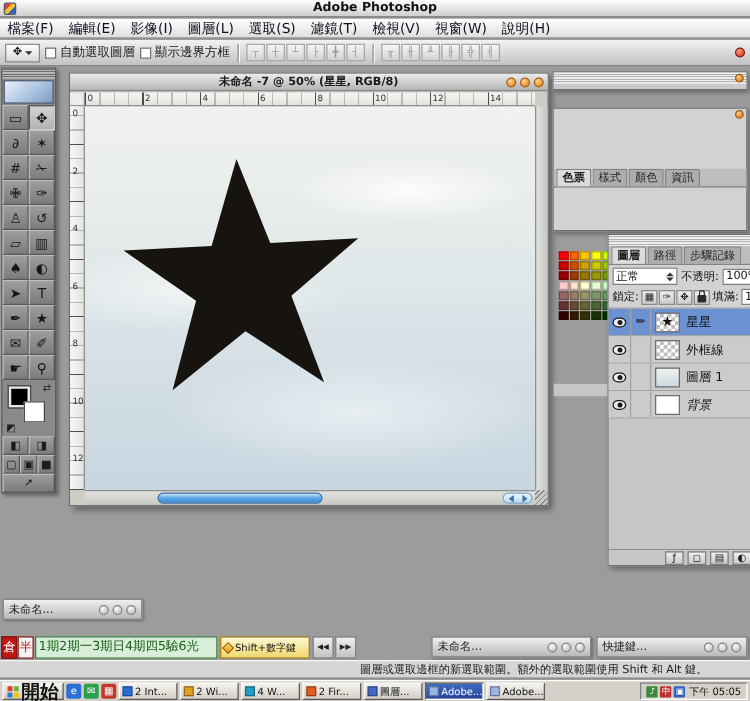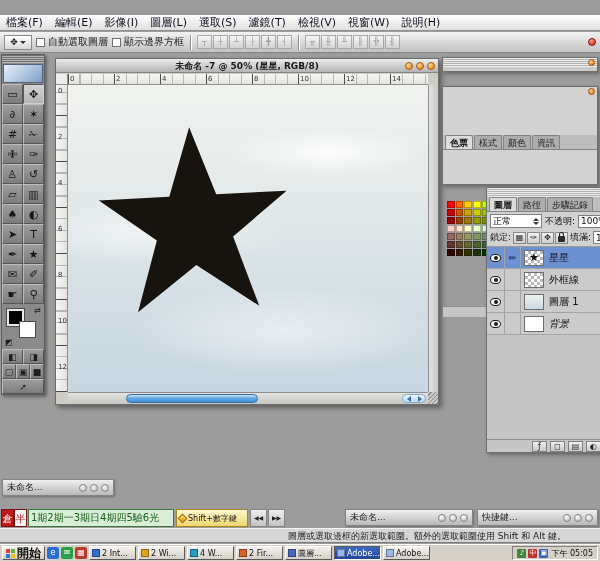--- a/index.html
+++ b/index.html
@@ -197,40 +197,44 @@
   
   .hintbar { position:absolute; left:0; top:528px; width:600px; height:15px;
     background:#d6d6d4; border-top:1px solid #f4f4f4; border-bottom:1px solid #7e7e7e;
     font-size:9px; color:#222; line-height:14px; padding-left:288px; white-space:nowrap; overflow:hidden; }
   
   .taskbar { position:absolute; left:0; top:544px; width:600px; height:17px;
     background:#d4d0c8; border-top:1px solid #ffffff; display:flex; align-items:center;
     gap:2px; padding:0 2px; }
   .start-btn { display:flex; align-items:center; gap:2px; height:14px; padding:0 3px;
     background:linear-gradient(#f6f4f0,#d0ccc4); border:1px solid; border-color:#fff #5a5a5a #5a5a5a #fff;
-    font-size:12px; font-weight:bold; white-space:nowrap; }
+    font-size:15px; font-weight:bold; white-space:nowrap; }
   .win-logo { width:9px; height:9px; display:grid; grid-template-columns:1fr 1fr; grid-template-rows:1fr 1fr; gap:1px; }
   .wl { width:100%; height:100%; }
   .quick-ico { width:12px; height:12px; border-radius:2px; font-size:8px; line-height:12px;
     text-align:center; color:#fff; }
   .task-btn { height:14px; flex:0 0 47px; background:linear-gradient(#f4f2ee,#d4d0c8);
     border:1px solid; border-color:#fff #5a5a5a #5a5a5a #fff; font-size:8px; color:#111;
     display:flex; align-items:center; gap:2px; padding:0 2px; overflow:hidden; white-space:nowrap; }
   .task-btn.active { background:linear-gradient(#3e6ac2,#23459a); color:#fff;
     border-color:#5a5a5a #fff #fff #5a5a5a; }
   .task-ico { width:8px; height:8px; flex:0 0 8px; border:1px solid rgba(0,0,0,.35); }
   .tray { margin-left:auto; height:14px; display:flex; align-items:center; gap:3px; padding:0 4px;
     border:1px solid; border-color:#808080 #fff #fff #808080; font-size:8px; white-space:nowrap; }
   .tray-ico { width:9px; height:9px; font-size:7px; line-height:9px; text-align:center; color:#fff; border-radius:1px; }
 </style>
 </head>
 <body>
 
 <div id="screen">
 
+  <div class="sys-titlebar">
+    <span class="app-icon"></span>
+    <span>Adobe Photoshop</span>
+  </div>
 
   <div class="menubar">
     <div id="menu-items" style="display:flex;">
         <div class="menu-item">檔案(F)</div>
         <div class="menu-item">編輯(E)</div>
         <div class="menu-item">影像(I)</div>
         <div class="menu-item">圖層(L)</div>
         <div class="menu-item">選取(S)</div>
         <div class="menu-item">濾鏡(T)</div>
         <div class="menu-item">檢視(V)</div>

